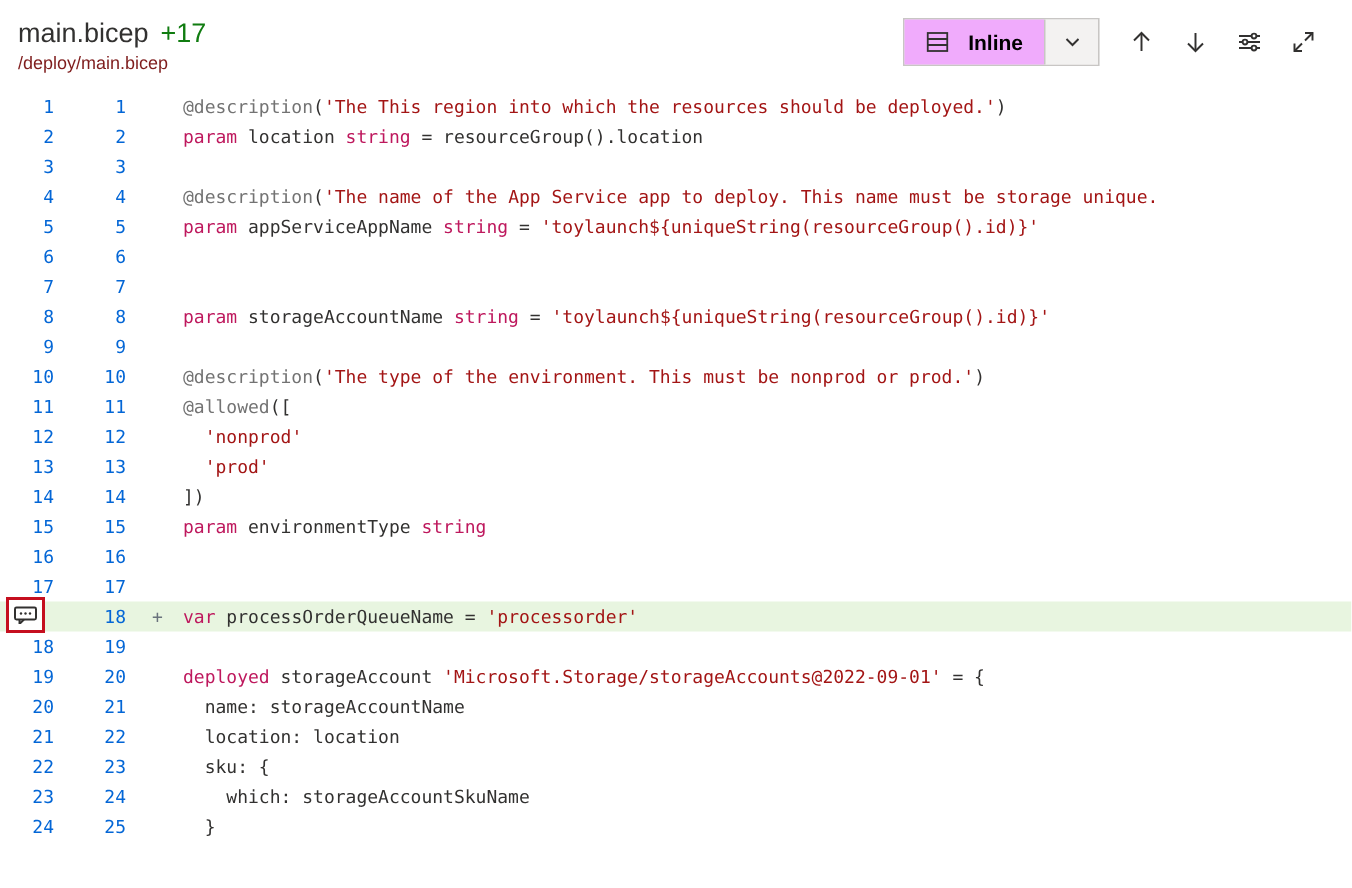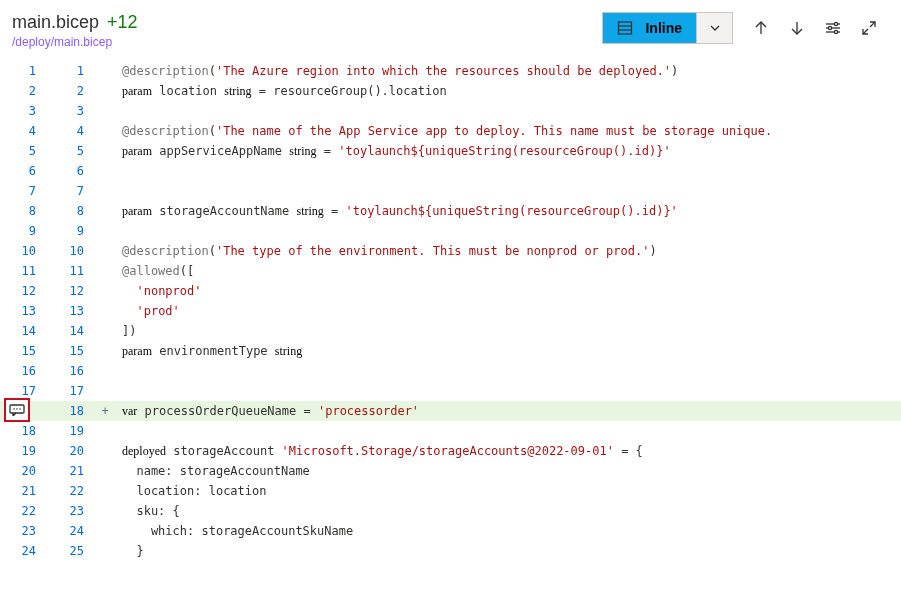--- a/index.html
+++ b/index.html
@@ -16,42 +16,42 @@
   .header {
     display: flex;
     justify-content: space-between;
     align-items: flex-start;
     padding: 12px 16px 12px 12px;
   }
   .file-info { display: flex; flex-direction: column; gap: 2px; }
   .file-title-row { display: flex; align-items: flex-end; gap: 8px; }
   .file-title { font-size: 18px; font-weight: 400; }
   .change-count { font-size: 18px; color: #107c10; font-weight: 400; }
-  .file-path { font-size: 12px; color: #8b5cf6; }
+  .file-path { font-size: 12px; color: #7f1d1d; }
   .toolbar { display: flex; align-items: center; gap: 4px; }
   .toolbar-btn {
     display: flex;
     align-items: center;
     justify-content: center;
     height: 32px;
     min-width: 32px;
     background: #fff;
     border: none;
     cursor: pointer;
     color: #323130;
   }
   .toolbar-btn svg { width: 16px; height: 16px; }
   .view-mode-group { display: flex; border: 1px solid #c8c6c4; background: #f3f2f1; margin-right: 8px; }
   .view-mode-btn {
     display: flex;
     align-items: center;
     gap: 12px;
     padding: 0 14px;
     height: 30px;
-    background: #0ea5e9;
+    background: #f0abfc;
     border: none;
     font-size: 14px;
     font-weight: 600;
     cursor: pointer;
   }
   .view-mode-btn svg.mode-icon { width: 16px; height: 16px; }
   .view-mode-caret {
     width: 36px;
     background: #f3f2f1;
     border: none;
@@ -83,21 +83,21 @@
   }
   .code {
     font-family: Menlo, Consolas, monospace;
     font-size: 12px;
     padding-left: 8px;
     flex: 1;
     overflow: hidden;
   }
   .tk-dec { color: #737373; } 
   .tk-str { color: #a31515; }
-  .tk-kw  { color: #000000; font-family: Liberation Serif, serif; }
+  .tk-kw  { color: #be185d; }
   .comment-btn {
     position: absolute;
     left: 4px;
     top: -3px;
     width: 26px;
     height: 24px;
     border: 2px solid #c50f1f;
     background: #fff;
     display: flex;
     align-items: center;
@@ -107,21 +107,21 @@
   .comment-btn svg { width: 16px; height: 12px; }
   .gutter.left { position: relative; }
 </style>
 </head>
 <body>
 
 <div class="header">
   <div class="file-info">
     <div class="file-title-row">
       <span class="file-title">main.bicep</span>
-      <span class="change-count">+12</span>
+      <span class="change-count">+17</span>
     </div>
     <span class="file-path">/deploy/main.bicep</span>
   </div>
   <div class="toolbar">
     <div class="view-mode-group">
       <button class="view-mode-btn">
         <svg class="mode-icon" viewBox="0 0 16 16" fill="none" stroke="#323130" stroke-width="1.2">
           <rect x="1.5" y="2" width="13" height="12"></rect>
           <line x1="1.5" y1="6" x2="14.5" y2="6"></line>
           <line x1="1.5" y1="10" x2="14.5" y2="10"></line>
@@ -161,21 +161,21 @@
         <polyline points="9,2 14,2 14,7"></polyline>
           <line x1="14" y1="2" x2="9" y2="7"></line>
         <polyline points="7,14 2,14 2,9"></polyline>
           <line x1="2" y1="14" x2="7" y2="9"></line>
       </svg>
     </button>
   </div>
 </div>
 
 <div class="diff-viewer" id="diff-viewer">
-    <div class="row"><div class="gutter left">1</div><div class="gutter right">1</div><div class="marker"></div><div class="code"><span class="tk-dec">@description</span>(<span class="tk-str">'The Azure region into which the resources should be deployed.'</span>)</div></div>
+    <div class="row"><div class="gutter left">1</div><div class="gutter right">1</div><div class="marker"></div><div class="code"><span class="tk-dec">@description</span>(<span class="tk-str">'The This region into which the resources should be deployed.'</span>)</div></div>
     <div class="row"><div class="gutter left">2</div><div class="gutter right">2</div><div class="marker"></div><div class="code"><span class="tk-kw">param</span> location <span class="tk-kw">string</span> = resourceGroup().location</div></div>
     <div class="row"><div class="gutter left">3</div><div class="gutter right">3</div><div class="marker"></div><div class="code"></div></div>
     <div class="row"><div class="gutter left">4</div><div class="gutter right">4</div><div class="marker"></div><div class="code"><span class="tk-dec">@description</span>(<span class="tk-str">'The name of the App Service app to deploy. This name must be storage unique.</span></div></div>
     <div class="row"><div class="gutter left">5</div><div class="gutter right">5</div><div class="marker"></div><div class="code"><span class="tk-kw">param</span> appServiceAppName <span class="tk-kw">string</span> = <span class="tk-str">'toylaunch${uniqueString(resourceGroup().id)}'</span></div></div>
     <div class="row"><div class="gutter left">6</div><div class="gutter right">6</div><div class="marker"></div><div class="code"></div></div>
     <div class="row"><div class="gutter left">7</div><div class="gutter right">7</div><div class="marker"></div></div>
     <div class="row"><div class="gutter left">8</div><div class="gutter right">8</div><div class="marker"></div><div class="code"><span class="tk-kw">param</span> storageAccountName <span class="tk-kw">string</span> = <span class="tk-str">'toylaunch${uniqueString(resourceGroup().id)}'</span></div></div>
     <div class="row"><div class="gutter left">9</div><div class="gutter right">9</div><div class="marker"></div><div class="code"></div></div>
     <div class="row"><div class="gutter left">10</div><div class="gutter right">10</div><div class="marker"></div><div class="code"><span class="tk-dec">@description</span>(<span class="tk-str">'The type of the environment. This must be nonprod or prod.'</span>)</div></div>
     <div class="row"><div class="gutter left">11</div><div class="gutter right">11</div><div class="marker"></div><div class="code"><span class="tk-dec">@allowed</span>([</div></div>

